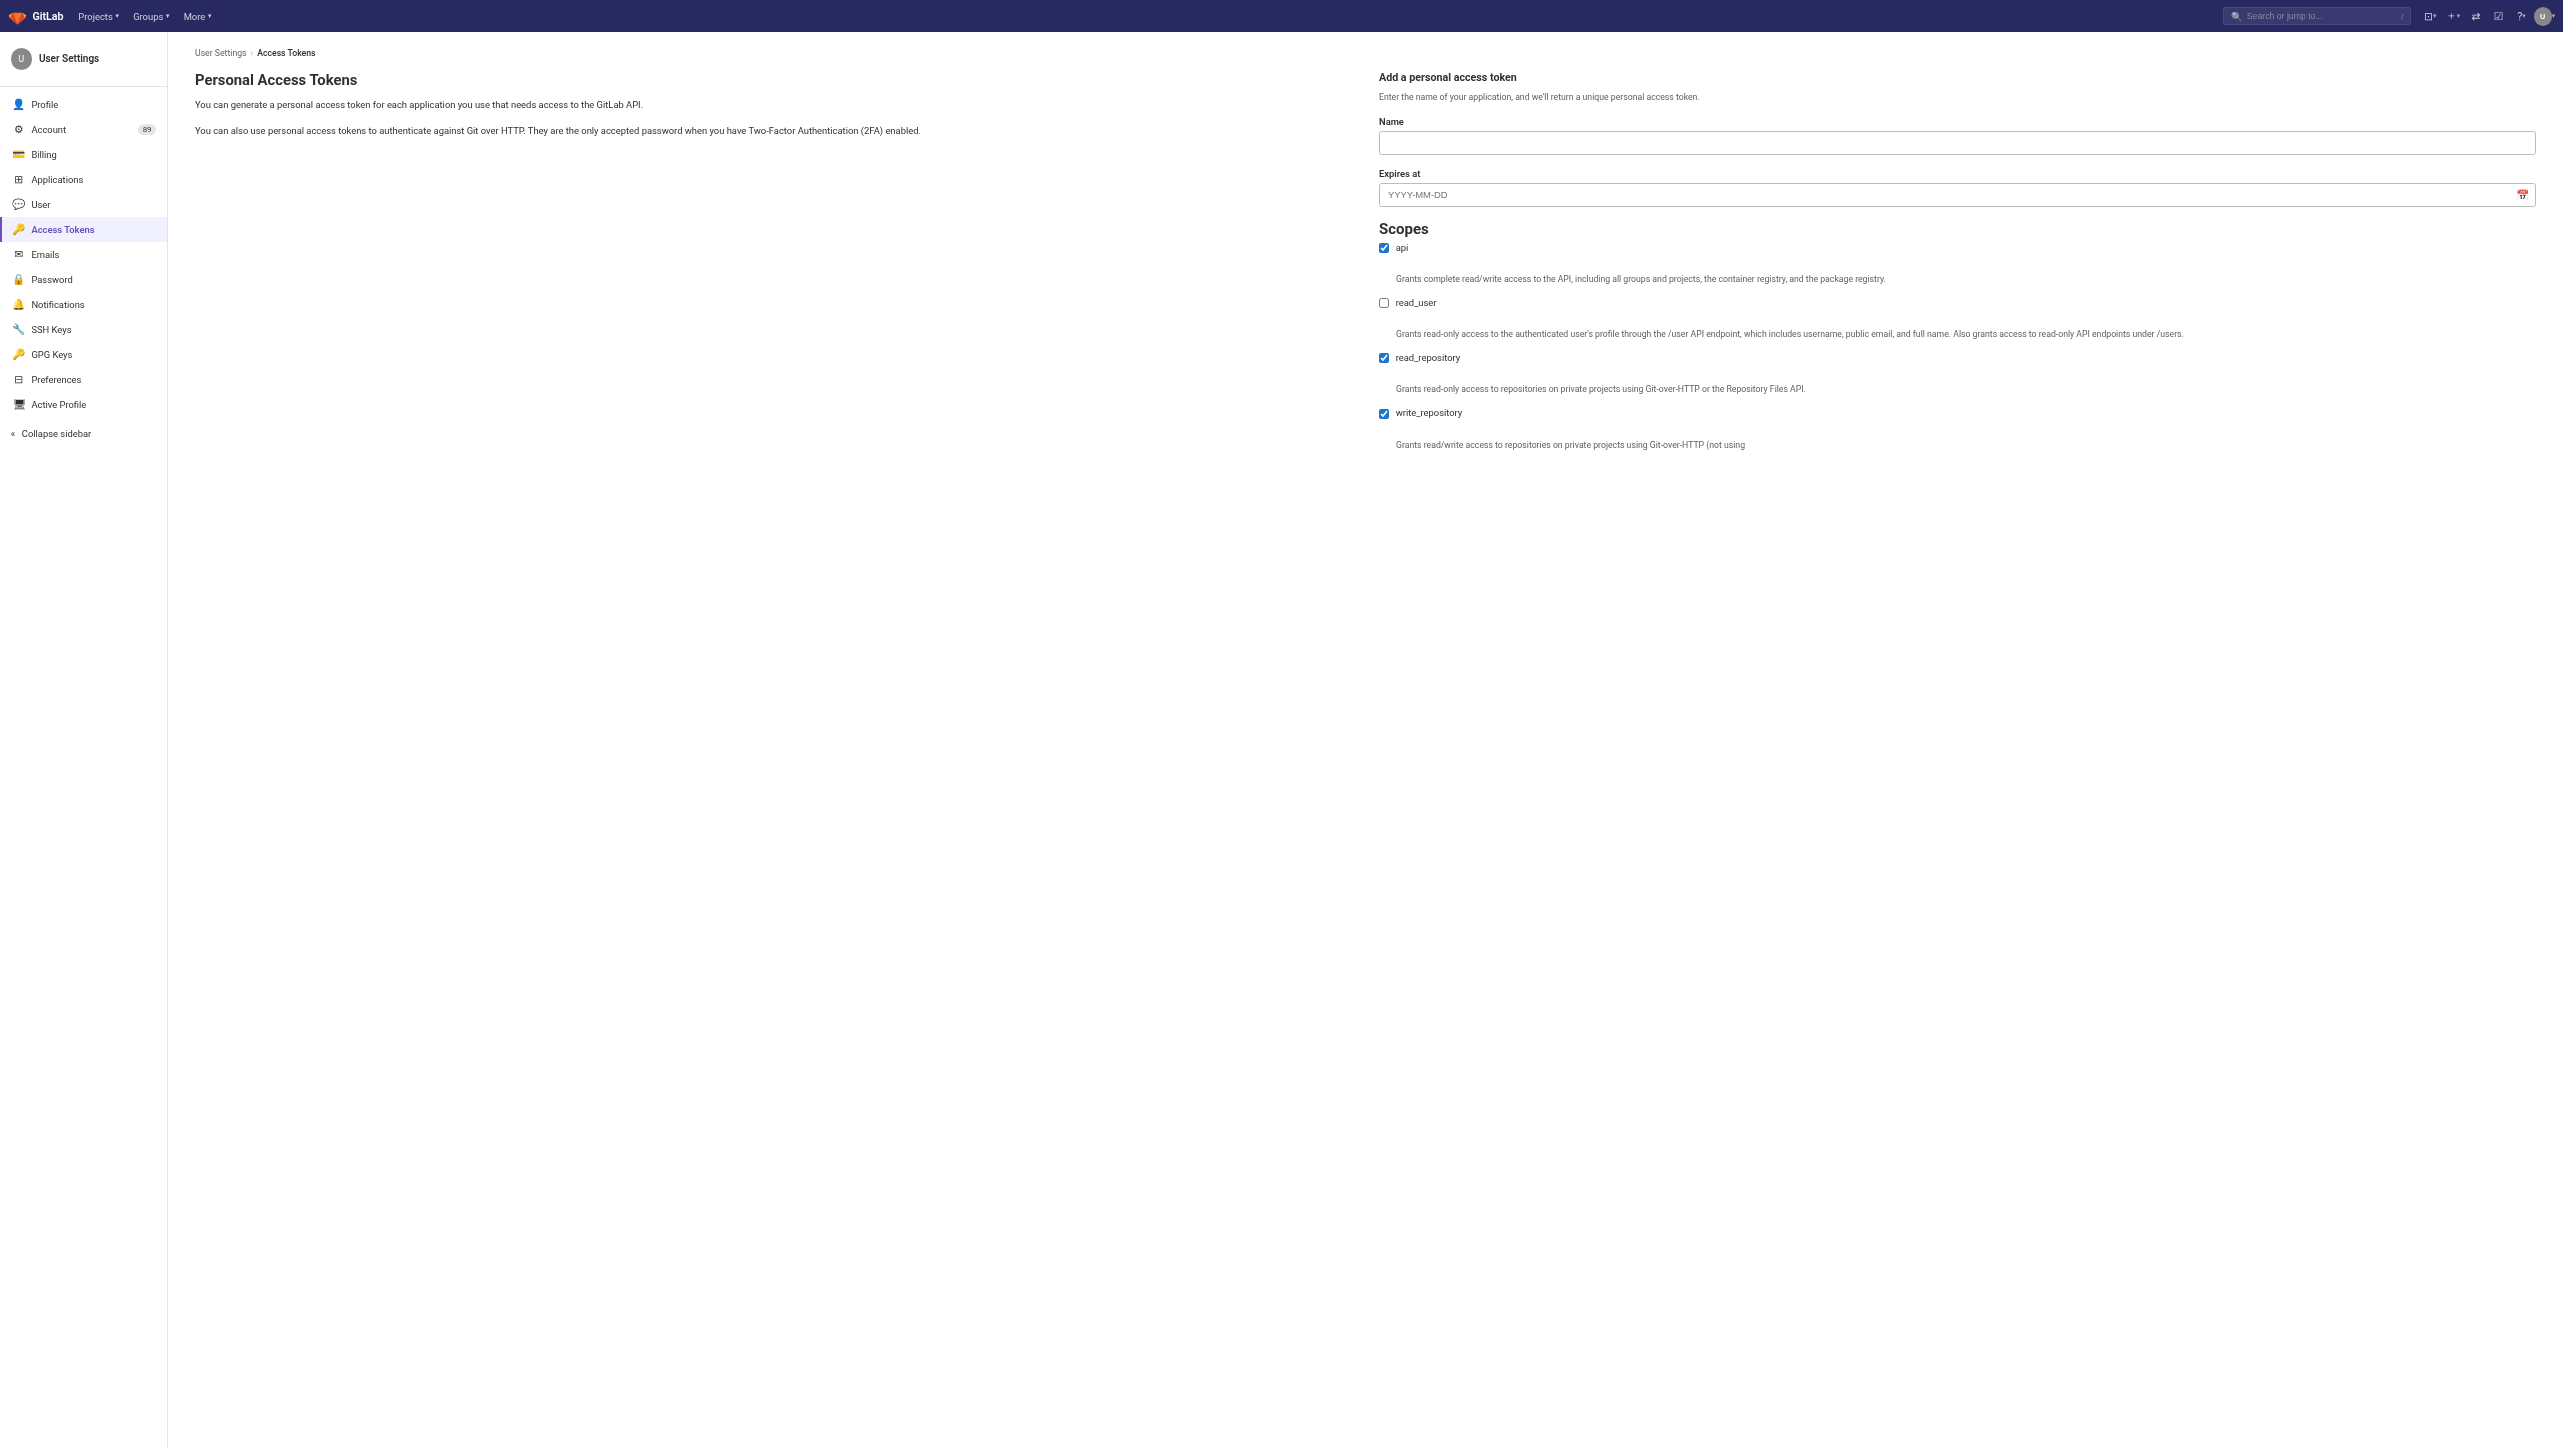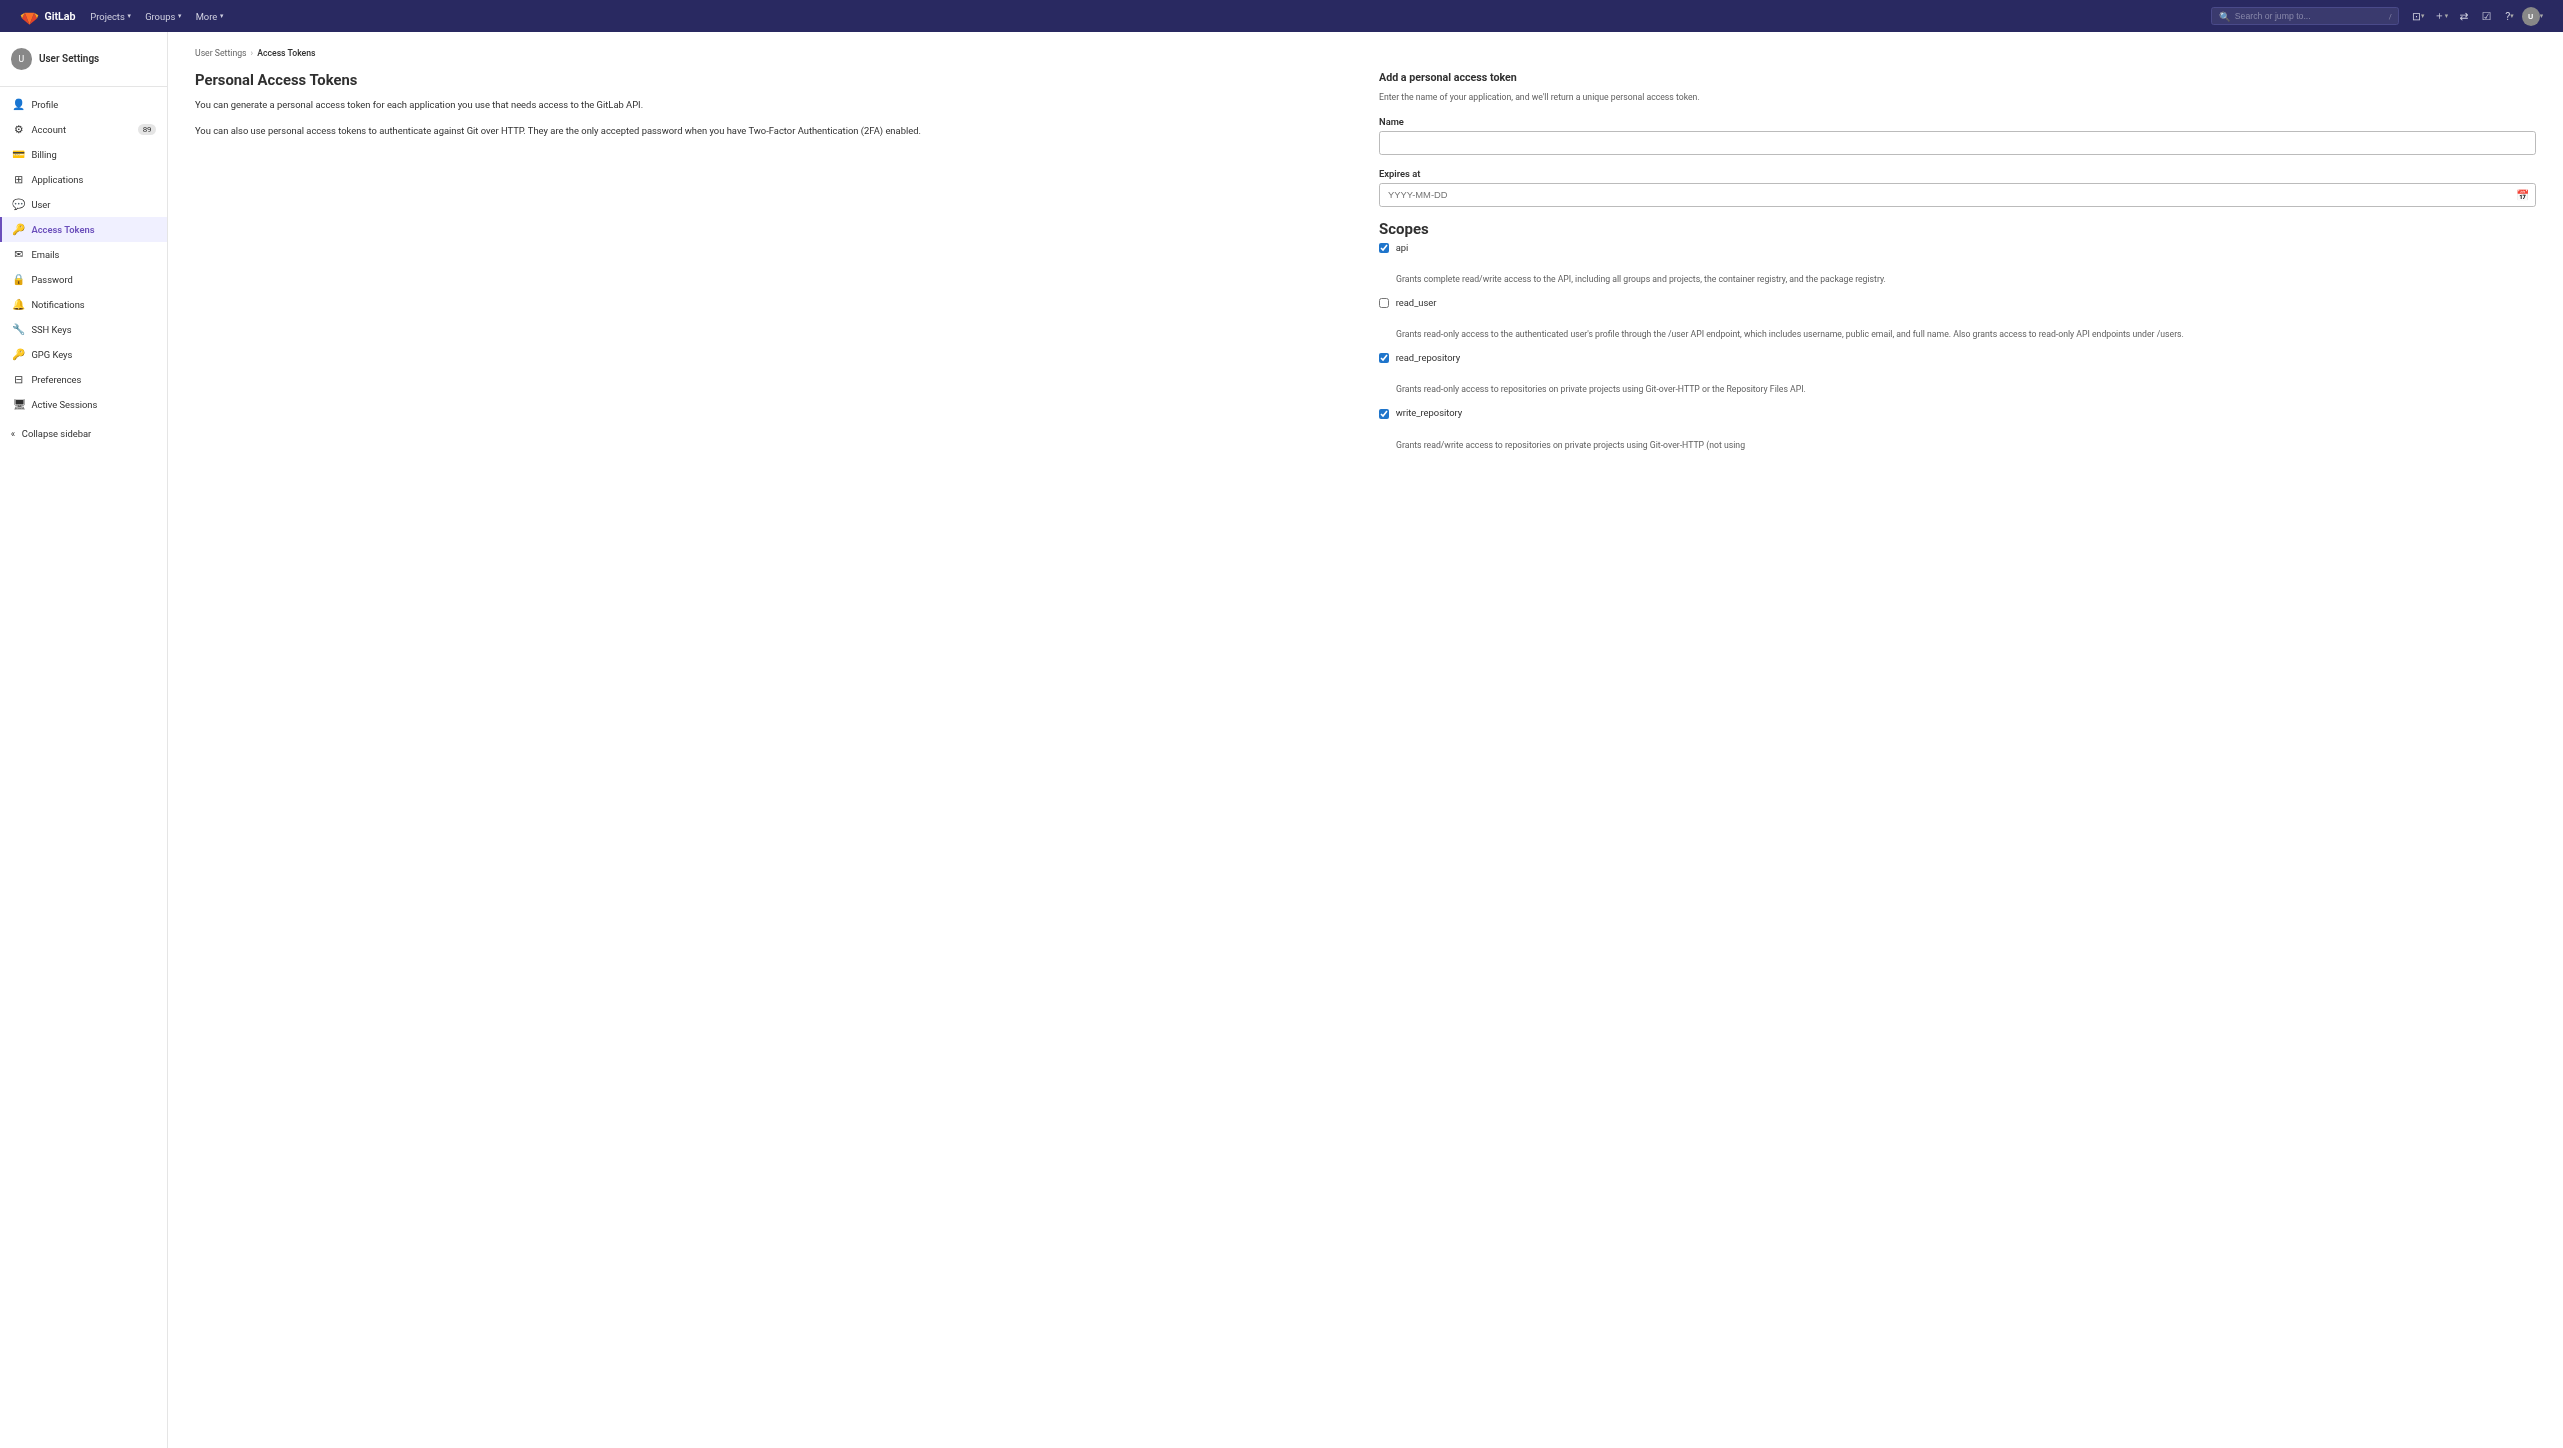--- a/index.html
+++ b/index.html
@@ -1,21 +1,21 @@
 <!DOCTYPE html>
 <html style="font-size:10.7px"><head>
   <meta charset="utf-8">
   <style>
     * { box-sizing: border-box; margin: 0; padding: 0; }
     body { font-family: -apple-system, BlinkMacSystemFont, 'Segoe UI', Roboto, sans-serif; font-size: 9.4px; color: #303030; background: #fff; }
 
     
     .topnav {
       display: flex; align-items: center; background: #292961; height: 32px;
-      padding: 0 20px; gap: 2.7px; position: fixed; top: 0; left: 0; right: 0; z-index: 100;
+      padding: 0 8px; gap: 2.7px; position: fixed; top: 0; left: 0; right: 0; z-index: 100;
     }
     .topnav-logo { display: flex; align-items: center; gap: 5.4px; margin-right: 5.4px; text-decoration: none; }
     .topnav-logo svg { width: 19px; height: 19px; }
     .topnav-logo-text { color: #fff; font-size: 10.7px; font-weight: 600; }
     .topnav-nav { display: flex; align-items: center; gap: 1px; }
     .topnav-nav-item {
       color: #d0d0e0; font-size: 9.4px; padding: 4px 6.7px; border-radius: 2.7px;
       cursor: pointer; display: flex; align-items: center; gap: 2.7px;
     }
     .topnav-nav-item .caret { font-size: 6.7px; }
@@ -235,21 +235,21 @@
       <li class="sidebar-item">
         <span class="icon">🔑</span>
         <span>GPG Keys</span>
       </li>
       <li class="sidebar-item">
         <span class="icon">⊟</span>
         <span>Preferences</span>
       </li>
       <li class="sidebar-item">
         <span class="icon">🖥</span>
-        <span>Active Sessions</span>
+        <span>Active Profile</span>
       </li>
     </ul>
     <div class="sidebar-collapse">
       <span>«</span>
       <span>Collapse sidebar</span>
     </div>
   </aside>
 
   <main class="main">
     <div class="breadcrumb">

